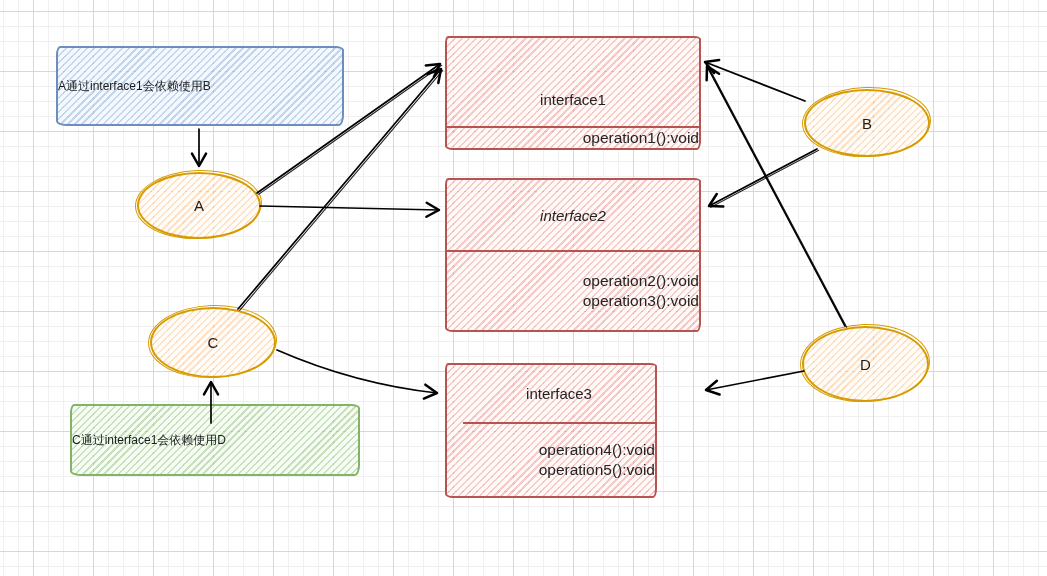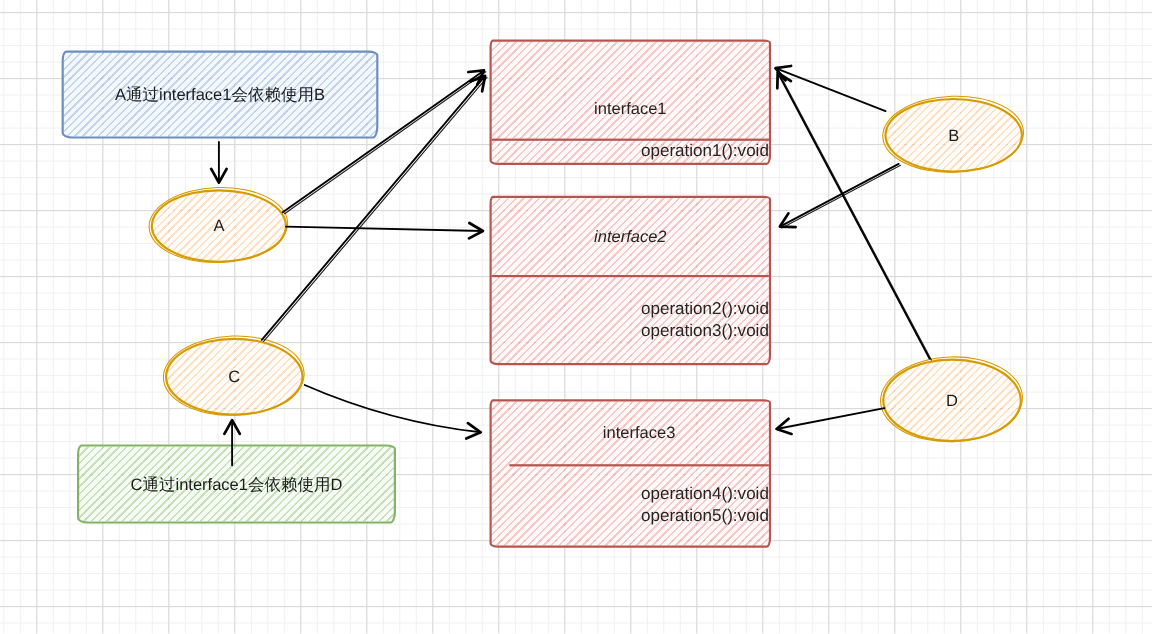--- a/index.html
+++ b/index.html
@@ -30,22 +30,21 @@
   }
   .edge { stroke: var(--edge, #000000); stroke-width: 1.7; fill: none;
           stroke-linecap: round; pointer-events: stroke; }
   .edge.thin { stroke-width: 1.1; opacity: 0.85; }
 
   .shape { position: absolute; box-sizing: border-box; z-index: 2; }
 
   
   .note {
     display: flex; flex-direction: column; justify-content: center;
-    text-align: center;
-    font-size: 15px; line-height: 23px; color: #1c1c1c;
+    font-size: 12px; line-height: 23px; color: #1c1c1c;
     border-radius: 4px 9px 5px 10px / 9px 4px 11px 5px;
   }
   .note.blue {
     border: 2px solid var(--note-blue-border, #6c8ebf);
     background: repeating-linear-gradient(135deg,
       rgba(150,180,220,0.55) 0px, rgba(150,180,220,0.55) 1.6px,
       rgba(243,248,255,0.95) 1.6px, rgba(243,248,255,0.95) 5px);
   }
   .note.green {
     border: 2px solid var(--note-green-border, #82b366);
@@ -137,21 +136,21 @@
   </div>
 
   <div class="shape uml" style="left:445px; top:178px; width:256px; height:154px;">
     <div class="uml-title" style="height:70px;font-style:italic;">interface2</div>
     <div class="uml-body">
       <div>operation2():void</div>
       <div>operation3():void</div>
     </div>
   </div>
 
-  <div class="shape uml" style="left:445px; top:363px; width:256px; height:135px;padding-left:16px;">
+  <div class="shape uml" style="left:445px; top:363px; width:212px; height:135px;padding-left:16px;">
     <div class="uml-title" style="height:57px;">interface3</div>
     <div class="uml-body">
       <div>operation4():void</div>
       <div>operation5():void</div>
     </div>
   </div>
 
   <div class="shape actor" style="left:137px; top:172px; width:124px; height:67px;">
     <span>A</span>
   </div>

